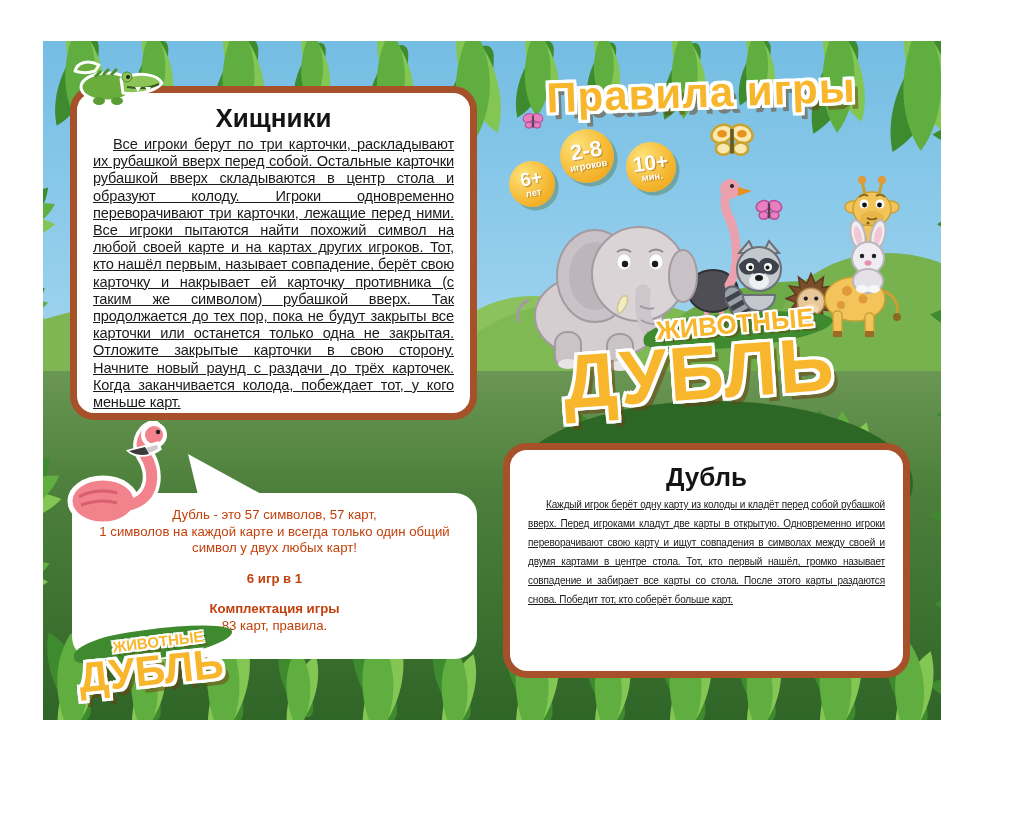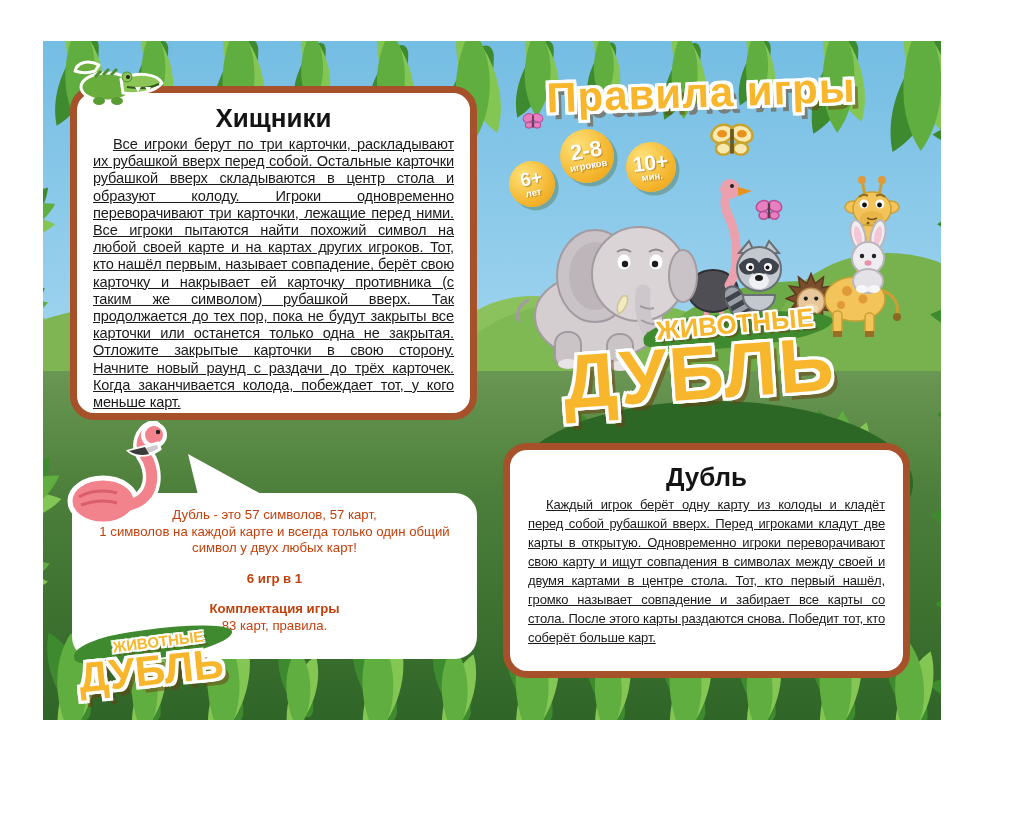--- a/index.html
+++ b/index.html
@@ -15,21 +15,21 @@
   .hill-left{left:-60px;top:252px;width:560px;height:140px;background:#7fb552;border-radius:50%;z-index:1;}
 
   
   .rulebox{background:#ffffff;border:7px solid #a7512a;border-radius:24px;z-index:4;box-sizing:border-box;}
   .rulebox h2{margin:4px 0 2px;text-align:center;font-size:26px;font-weight:bold;color:#141414;}
   .rulebox p{margin:0;color:#1a1a1a;text-decoration:underline;}
   .box-predators{left:27px;top:45px;width:407px;height:334px;padding:6px 16px;}
   .box-predators p{font-size:14.6px;line-height:17.2px;text-align:justify;text-indent:20px;letter-spacing:-0.15px;}
   .box-double{left:460px;top:402px;width:407px;height:235px;padding:8px 18px;}
   .box-double .intro{text-align:center;font-size:15.2px;line-height:18px;}
-  .box-double .body{font-size:13px;line-height:19px;text-align:justify;text-indent:18px;letter-spacing:-0.15px;}
+  .box-double .body{font-size:10px;line-height:19px;text-align:justify;text-indent:18px;letter-spacing:-0.15px;}
 
   
   .bubble{left:29px;top:452px;width:405px;height:166px;background:#fff;border-radius:22px;z-index:4;
           text-align:center;color:#c2410c;font-size:13.2px;line-height:16.5px;padding:14px 14px 0;box-sizing:border-box;}
   .bubble p{margin:0 0 14px;}
   .bubble b{font-weight:bold;}
   .bubble-tail{left:135px;top:413px;width:95px;height:41px;z-index:4;}
 
   
   .gold{color:#f8b62d;font-weight:bold;

